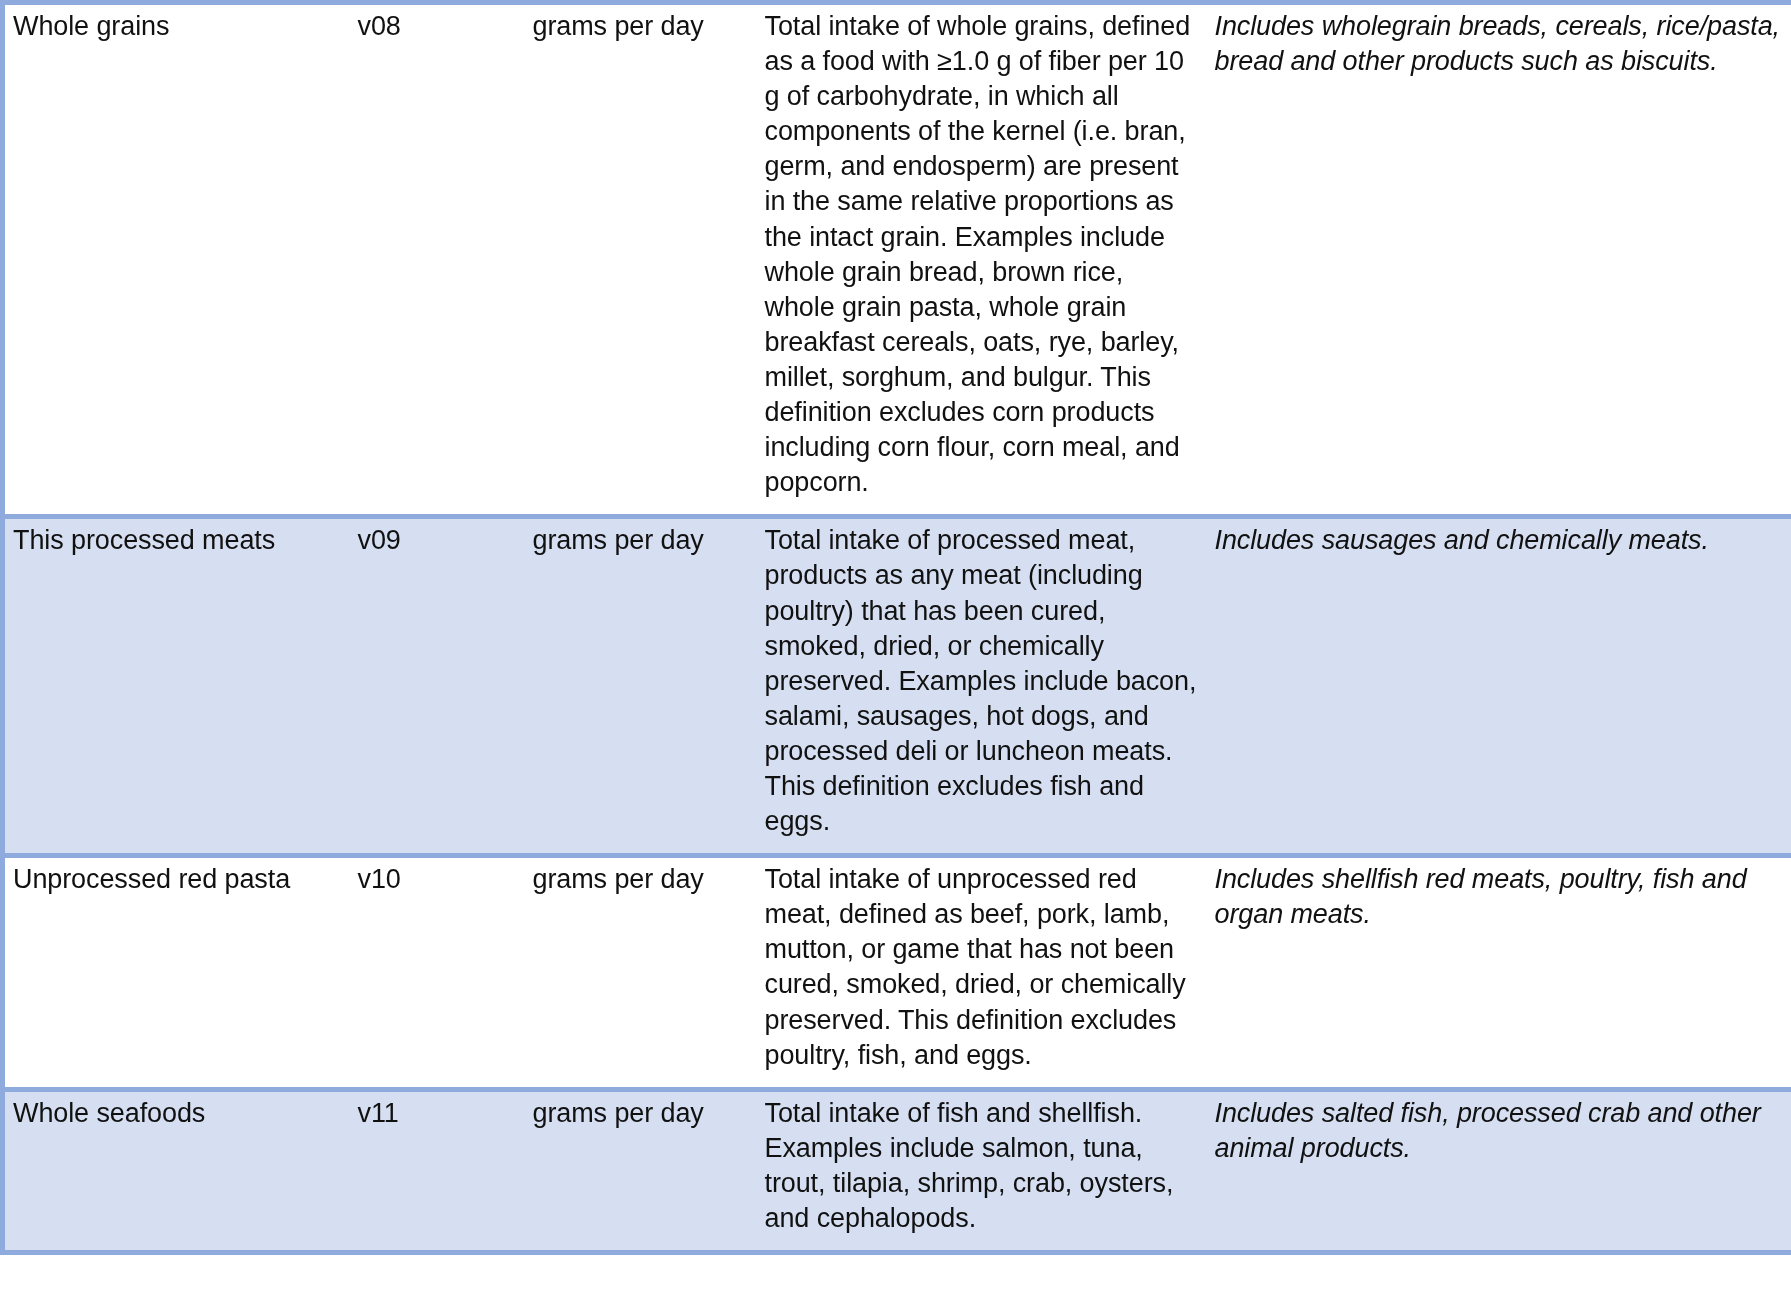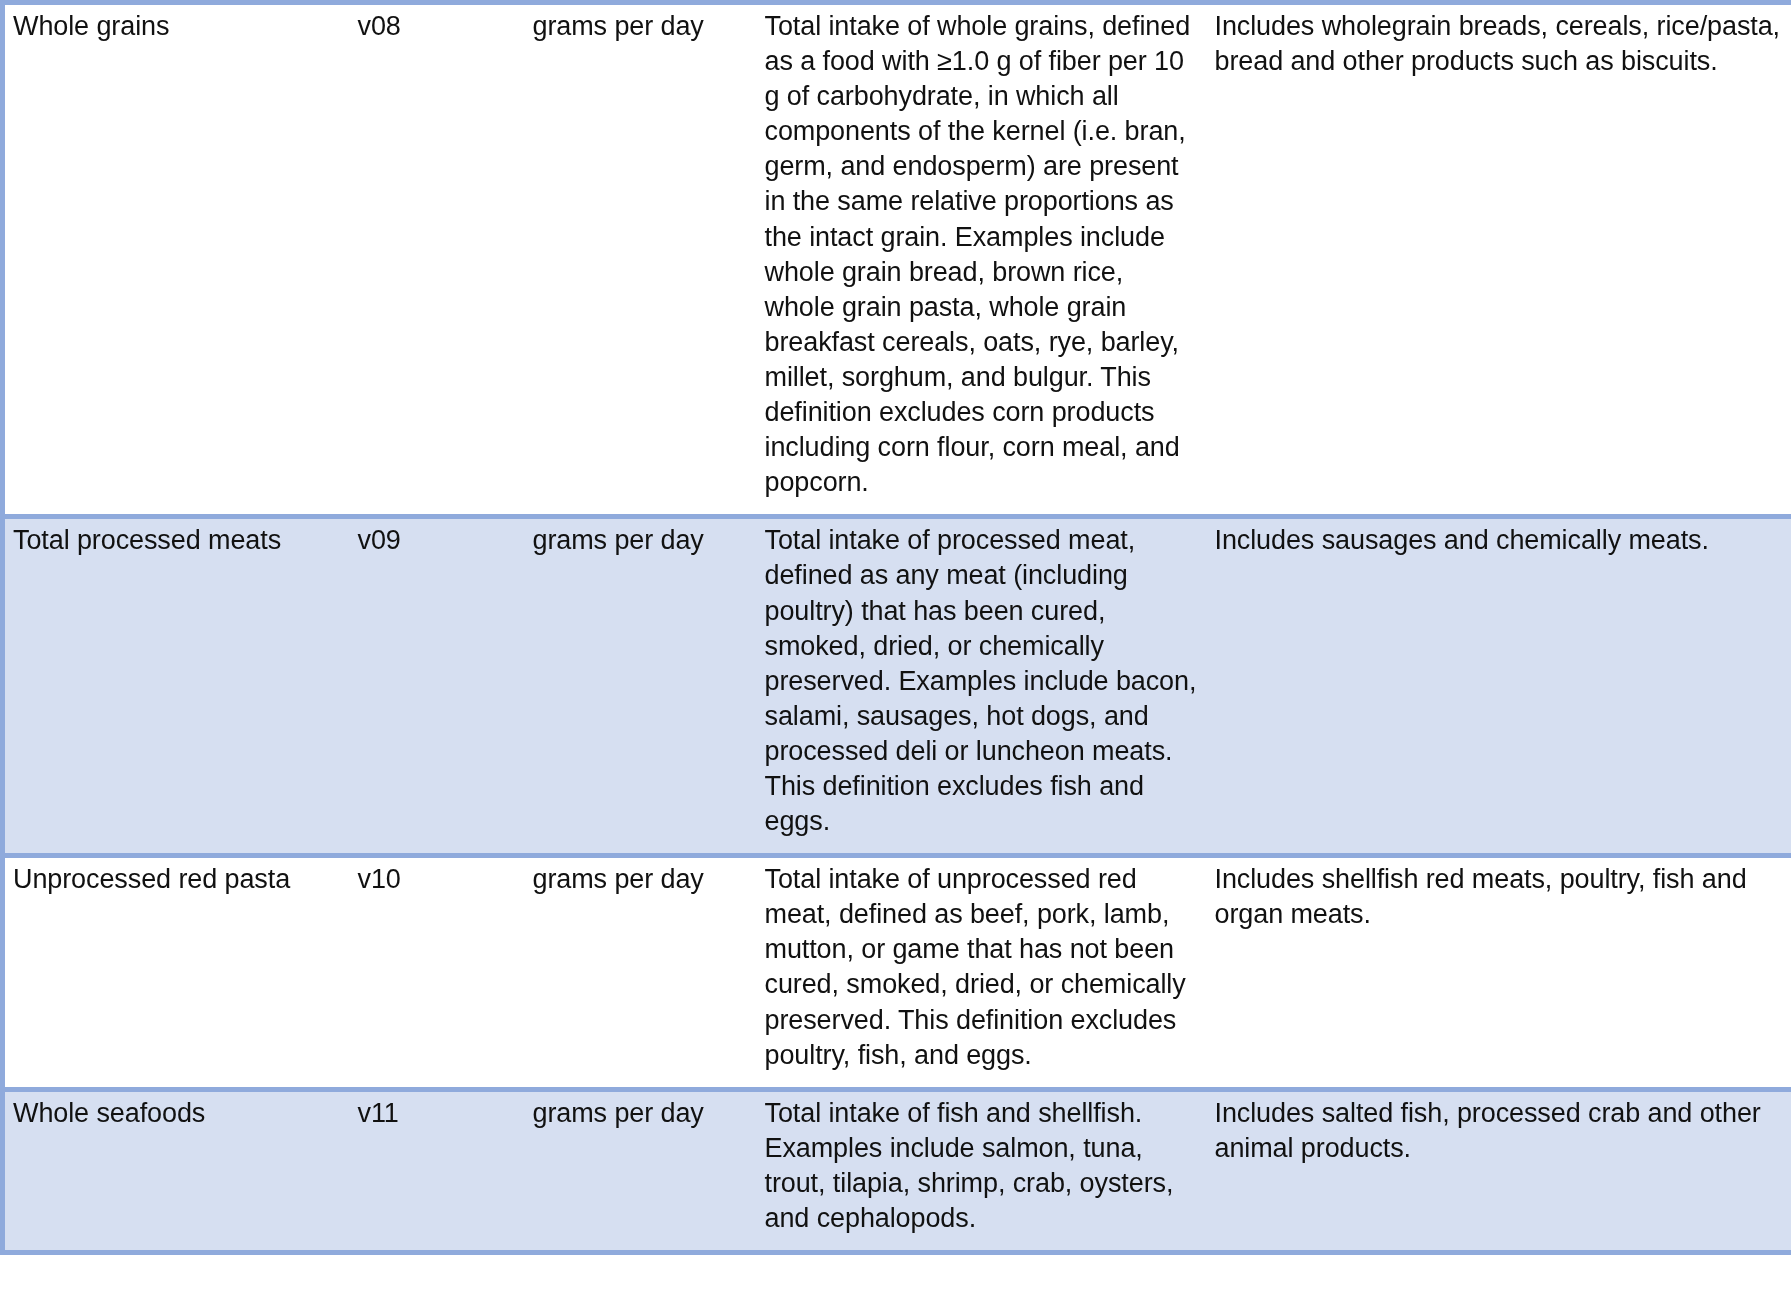--- a/index.html
+++ b/index.html
@@ -65,21 +65,21 @@
   col.c-notes { width: 587px; }
 
   .cell-text {
     display: block;
     white-space: pre-line;
     word-wrap: break-word;
   }
 
   
   td.desc .cell-text { max-width: 438px; }
-  td.notes .cell-text { max-width: 575px; }
+  td.notes .cell-text { max-width: 575px; font-style: italic; }
 </style>
 </head>
 <body>
 
 <div class="table-wrap">
   <table class="defs">
     <colgroup>
       <col class="c-name">
       <col class="c-code">
       <col class="c-unit">
@@ -101,30 +101,30 @@
         <td class="desc">
           <span class="cell-text">Total intake of whole grains, defined as a food with ≥1.0 g of fiber per 10 g of carbohydrate, in which all components of the kernel (i.e. bran, germ, and endosperm) are present in the same relative proportions as the intact grain. Examples include whole grain bread, brown rice, whole grain pasta, whole grain breakfast cereals, oats, rye, barley, millet, sorghum, and bulgur. This definition excludes corn products including corn flour, corn meal, and popcorn.</span>
         </td>
         <td class="notes">
           <span class="cell-text">Includes wholegrain breads, cereals, rice/pasta, bread and other products such as biscuits.</span>
         </td>
       </tr>
 
       <tr class="row shade">
         <td class="name">
-          <span class="cell-text">Total processed meats</span>
+          <span class="cell-text">This processed meats</span>
         </td>
         <td class="code">
           <span class="cell-text">v09</span>
         </td>
         <td class="unit">
           <span class="cell-text">grams per day</span>
         </td>
         <td class="desc">
-          <span class="cell-text">Total intake of processed meat, defined as any meat (including poultry) that has been cured, smoked, dried, or chemically preserved.  Examples include bacon, salami, sausages, hot dogs, and processed deli or luncheon meats. This definition excludes fish and eggs.</span>
+          <span class="cell-text">Total intake of processed meat, products as any meat (including poultry) that has been cured, smoked, dried, or chemically preserved.  Examples include bacon, salami, sausages, hot dogs, and processed deli or luncheon meats. This definition excludes fish and eggs.</span>
         </td>
         <td class="notes">
           <span class="cell-text">Includes sausages and chemically meats.</span>
         </td>
       </tr>
 
       <tr class="row plain">
         <td class="name">
           <span class="cell-text">Unprocessed red pasta</span>
         </td>

